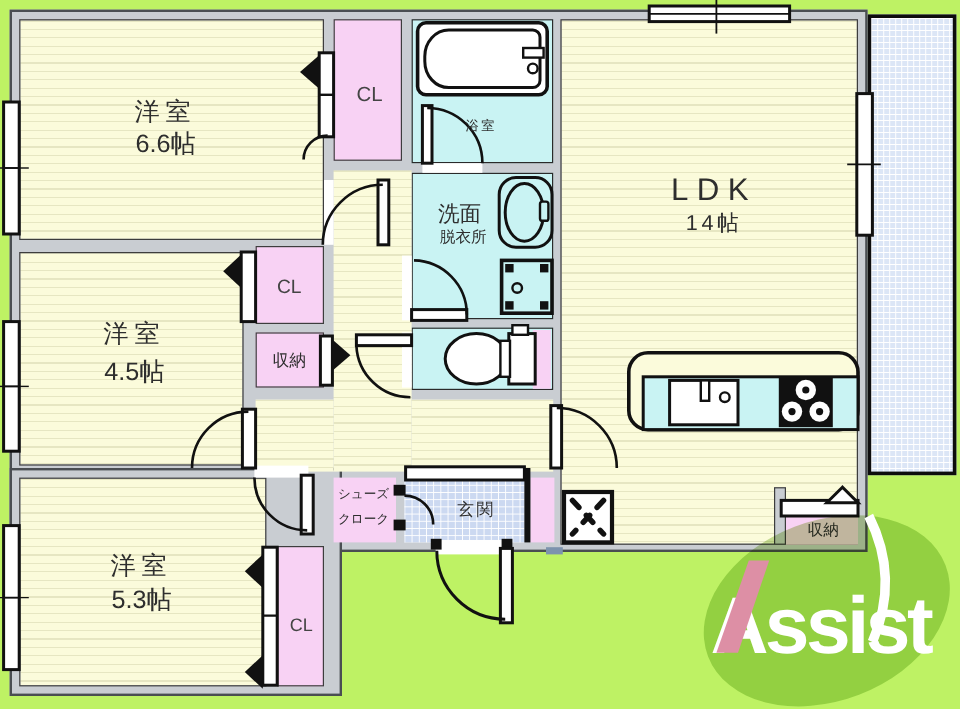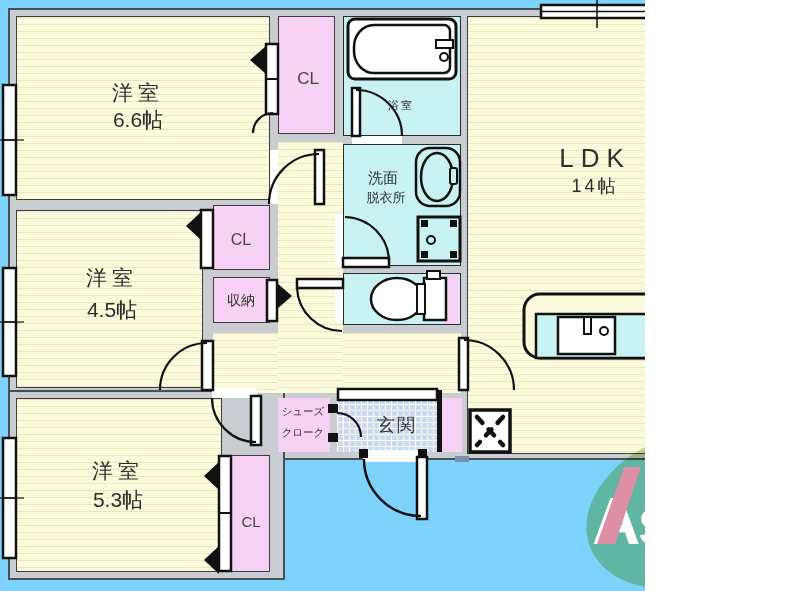--- a/index.html
+++ b/index.html
@@ -1,16 +1,16 @@
 <!DOCTYPE html>
 <html><head>
 <meta charset="utf-8">
 <style>
   html,body{margin:0;padding:0;background:#fff;}
-  #plan{position:relative;width:645px;height:591px;background:#7dd3fc;overflow:hidden;
+  #plan{position:relative;width:800px;height:591px;background:#bef264;overflow:hidden;
         font-family:"Liberation Sans","DejaVu Sans",sans-serif;}
   .abs{position:absolute;box-sizing:border-box;}
   .wall{background:#c9cdd2;border:2.5px solid #4a4e52;z-index:1;}
   .room-y{background:repeating-linear-gradient(180deg,#e6e6c2 0,#e6e6c2 1px,#fbfbdb 1px,#fbfbdb 7px);
           border:1.5px solid #3d3d3d;z-index:2;}
   .hall-y{background:repeating-linear-gradient(180deg,#e6e6c2 0,#e6e6c2 1px,#fbfbdb 1px,#fbfbdb 7px);z-index:2;}
   .room-p{background:#f8d2f4;border:1.5px solid #3d3d3d;z-index:2;}
   .room-p2{background:#f8d2f4;z-index:2;}
   .room-c{background:#c9f3f3;border:1.5px solid #2a2a2a;z-index:2;}
   .grid-blue{background-color:#ccd9f1;
@@ -221,29 +221,29 @@
 
   <div class="label" style="left:138px;top:93px;font-size:21px;letter-spacing:5px;">洋室</div>
   <div class="label" style="left:138px;top:120px;font-size:21px;">6.6帖</div>
   <div class="label" style="left:112px;top:278px;font-size:21px;letter-spacing:5px;">洋室</div>
   <div class="label" style="left:112px;top:310px;font-size:21px;">4.5帖</div>
   <div class="label" style="left:118px;top:471px;font-size:21px;letter-spacing:5px;">洋室</div>
   <div class="label" style="left:118px;top:500px;font-size:21px;text-align:center;">5.3帖</div>
   <div class="label" style="left:595px;top:158px;font-size:26px;letter-spacing:7px;">LDK</div>
   <div class="label" style="left:595px;top:186px;font-size:18px;letter-spacing:3px;">14帖</div>
   <div class="label" style="left:401px;top:105px;font-size:11px;letter-spacing:2px;">浴室</div>
-  <div class="label" style="left:383px;top:178px;font-size:15px;text-align:center;">洗面</div>
+  <div class="label" style="left:383px;top:178px;font-size:18px;text-align:center;">洗面</div>
   <div class="label" style="left:386px;top:198px;font-size:13px;">脱衣所</div>
   <div class="label" style="left:308px;top:79px;font-size:17px;color:#444;">CL</div>
   <div class="label" style="left:241px;top:240px;font-size:16px;color:#444;">CL</div>
   <div class="label" style="left:241px;top:301px;font-size:14px;">収納</div>
   <div class="label" style="left:251px;top:521px;font-size:15px;color:#444;">CL</div>
   <div class="label" style="left:303px;top:412px;font-size:10.5px;text-align:center;">シューズ</div>
   <div class="label" style="left:303px;top:433px;font-size:10.5px;text-align:center;">クローク</div>
-  <div class="label" style="left:397px;top:425px;font-size:18px;letter-spacing:2px;text-align:right;">玄関</div>
+  <div class="label" style="left:397px;top:425px;font-size:14px;letter-spacing:2px;text-align:right;">玄関</div>
   <div class="label" style="left:686px;top:442px;font-size:13px;">収納</div>
 
   <div id="leaf"></div>
   <svg id="logo-svg" width="800" height="591" viewBox="0 0 800 591">
     <path d="M 724,430 Q 750,482 727,535" fill="none" stroke="#ffffff" stroke-width="8"></path>
     <text x="592" y="544" font-family="Liberation Sans, DejaVu Sans, sans-serif" font-size="67" font-weight="bold" letter-spacing="-3" fill="#ffffff">Assist</text>
     <polygon points="624,467 641,467 615,544 597,544" fill="#dd8fa5"></polygon>
   </svg>
 
 </div>

